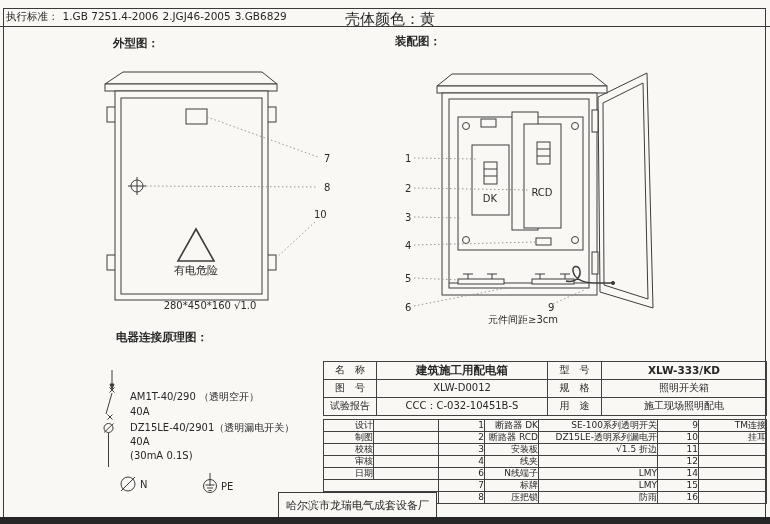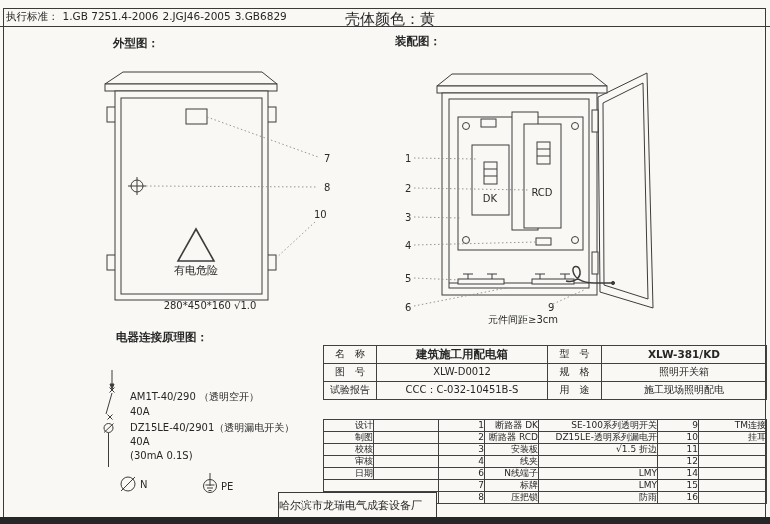--- a/index.html
+++ b/index.html
@@ -7,30 +7,30 @@
         font-family:"DejaVu Sans","Liberation Sans",sans-serif;color:#262626;overflow:hidden;}
   .abs{position:absolute;}
   .frame{left:3px;top:8px;width:761px;height:509px;border:1px solid #3a3a3a;}
   .hdr-underline{left:0;top:26px;width:770px;border-top:1px solid #3a3a3a;height:0;}
   .topbar{left:6px;top:10px;display:flex;gap:4px;font-size:10.5px;white-space:nowrap;}
   .shellcolor{left:323px;top:10px;font-size:15px;white-space:nowrap;margin-left:22px;}
   .sec-title{font-size:11.5px;font-weight:bold;white-space:nowrap;}
   .schem-line{font-size:10px;white-space:nowrap;}
   table{border-collapse:collapse;table-layout:fixed;position:absolute;}
   td{border:1px solid #414141;overflow:hidden;white-space:nowrap;text-align:center;padding:0;line-height:1.05;}
-  .tA{left:323px;top:345px;width:443px;font-size:10px;}
+  .tA{left:323px;top:361px;width:443px;font-size:10px;}
   .tA td{height:17px;}
   .tB{left:323px;top:400px;width:443px;font-size:10px;}
   .tB td{height:17px;}
   .tC{left:323px;top:419px;width:443px;font-size:9px;}
   .tC td{height:11px;text-align:right;}
   .bold-big{font-weight:bold;font-size:11.5px;margin-left:40px;}
   .bold-mid{font-weight:bold;font-size:10.5px;}
   .company{left:278px;top:492px;width:157px;height:24px;border:1px solid #3a3a3a;background:#f9f8f4;
-           z-index:6;display:flex;align-items:center;justify-content:flex-start;font-size:11px;white-space:nowrap;}
+           z-index:6;display:flex;align-items:center;justify-content:center;font-size:11px;white-space:nowrap;}
   .scanedge{left:0;top:517px;width:770px;height:7px;background:#262626;z-index:7;}
   svg text{fill:#2a2a2a;}
 </style>
 </head>
 <body>
 
 <div class="page">
 
   <div class="abs frame"></div>
   <div class="abs hdr-underline"></div>
@@ -203,21 +203,21 @@
         <col style="width:53px">
         <col style="width:171px">
         <col style="width:54px">
         <col style="width:165px">
       </colgroup>
     <tbody>
         <tr>
       <td>名　称</td>
       <td class="bold-big">建筑施工用配电箱</td>
       <td>型　号</td>
-      <td class="bold-mid">XLW-381/KD</td>
+      <td class="bold-mid">XLW-333/KD</td>
     </tr>
     <tr>
       <td>图　号</td>
       <td>XLW-D0012</td>
       <td>规　格</td>
       <td>照明开关箱</td>
     </tr>
     <tr>
       <td>试验报告</td>
       <td>CCC：C-032-10451B-S</td>

